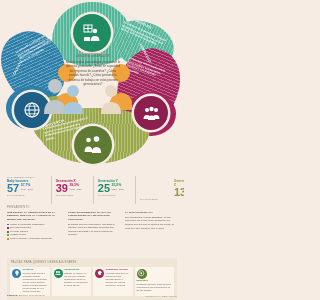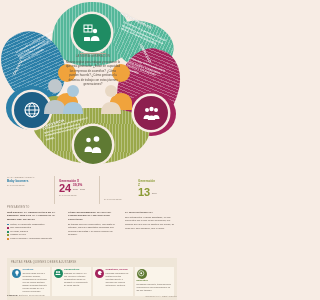--- a/index.html
+++ b/index.html
@@ -333,36 +333,55 @@
     <div class="genz-sub">LA NUEVA GENERACIÓN</div>
     <div class="genz-lede">Nuevas reglas para indagar y reconocer lo que esta generación ¿Están en capacidad las empresas de asumirlos? ¿Cómo pueden hacerlo? ¿Cómo gestionar la dinámica de trabajo con estas jóvenes generaciones?</div>
   </div>
 </div>
 
 <div class="stats">
 
   <div class="stat" style="width:47px">
     <div class="stat-kicker">MAPA GENERACIONAL</div>
     <div class="stat-gen c-baby">Baby boomers</div>
+    <div class="stat-row">
+      <div class="stat-num c-baby">57</div>
+      <div class="stat-meta">
+        <div class="stat-pct c-baby">57,7%</div>
+        <div class="stat-years">1946 - 1964</div>
+      </div>
+    </div>
     <div class="stat-note">de la fuerza laboral</div>
   </div>
 
   <div class="stat" style="width:45px">
     <div class="stat-kicker">&nbsp;</div>
     <div class="stat-gen c-x">Generación X</div>
     <div class="stat-row">
-      <div class="stat-num c-x">24</div>
+      <div class="stat-num c-x">39</div>
       <div class="stat-meta">
         <div class="stat-pct c-x">39,3%</div>
         <div class="stat-years">1965 - 1980</div>
       </div>
     </div>
     <div class="stat-note">de la fuerza laboral</div>
   </div>
 
+  <div class="stat" style="width:45px">
+    <div class="stat-kicker">&nbsp;</div>
+    <div class="stat-gen c-y">Generación Y</div>
+    <div class="stat-row">
+      <div class="stat-num c-y">25</div>
+      <div class="stat-meta">
+        <div class="stat-pct c-y">25,5%</div>
+        <div class="stat-years">1981 - 1995</div>
+      </div>
+    </div>
+    <div class="stat-note">de la fuerza laboral</div>
+  </div>
 
   <div class="stat" style="width:42px">
     <div class="stat-kicker">&nbsp;</div>
     <div class="stat-gen c-z">Generación Z</div>
     <div class="stat-row">
       <div class="stat-num c-z">13</div>
       <div class="stat-meta">
         <div class="stat-pct c-z">13,1%</div>
         <div class="stat-years">1996 -</div>
       </div>

